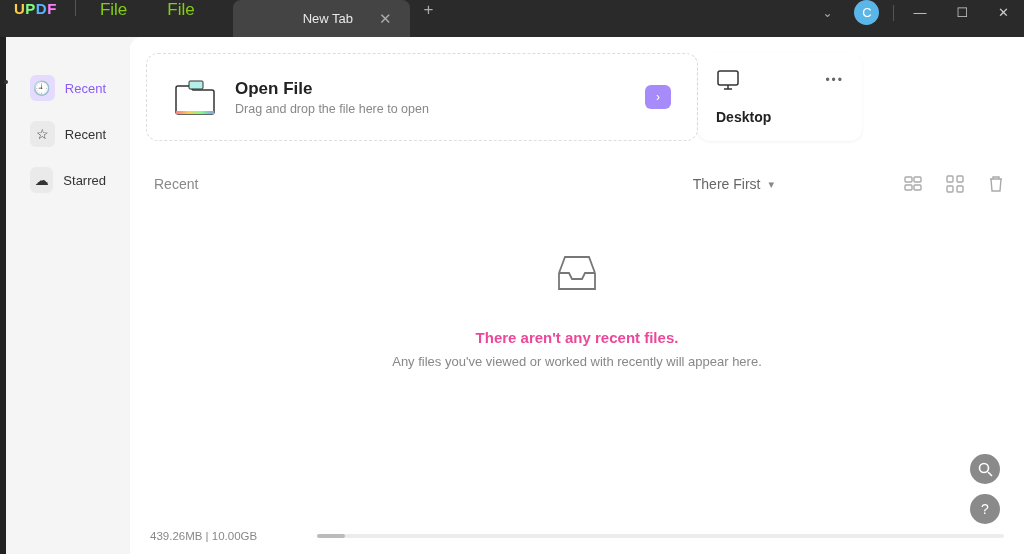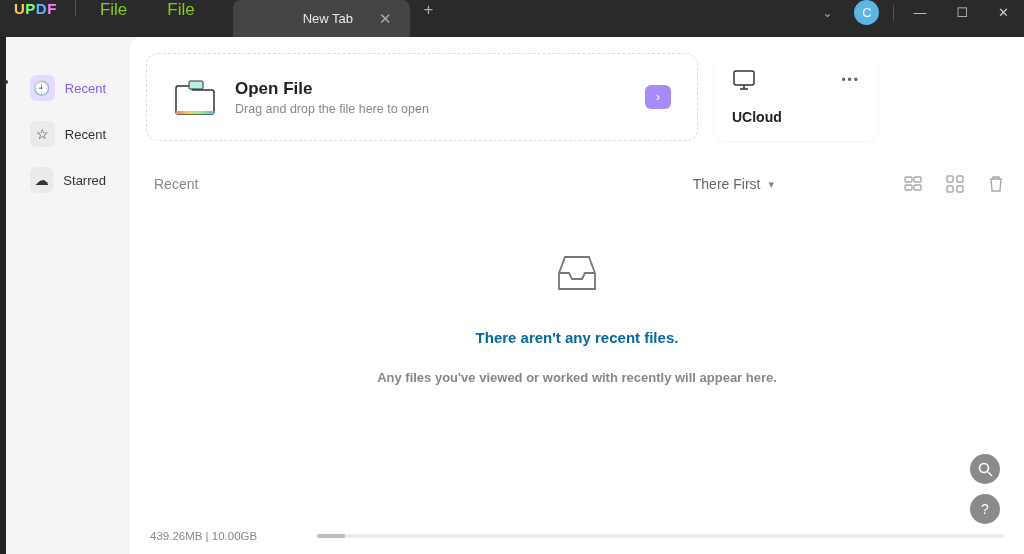--- a/index.html
+++ b/index.html
@@ -26,21 +26,21 @@
     
     .sidebar { width: 124px; background: #f5f5f5; padding-top: 26px; }
     .sidebar-item { display: flex; align-items: center; padding: 8px 10px; margin: 4px 14px; border-radius: 8px; font-size: 13px; color: #333; cursor: pointer; }
     .sidebar-item.active { color: #8b5cf6; background: transparent; }
     .sidebar-item.active .icon-box { background: #e4dbff; color: #8b5cf6; }
     .icon-box { width: 26px; height: 26px; border-radius: 6px; background: #eaeaea; display: flex; align-items: center; justify-content: center; margin-right: 10px; font-size: 14px; }
     .sidebar-dot { position: absolute; left: 4px; top: 80px; width: 4px; height: 4px; border-radius: 50%; background: #333; }
 
     .main { flex: 1; background: #fff; border-radius: 12px 0 0 0; position: relative; display: flex; flex-direction: column; }
     
-    .cards-row { display: flex; gap: 16px; padding: 16px 0 0 16px; }
+    .cards-row { display: flex; padding: 16px 0 0 16px; }
     .open-file-card { flex: 1; max-width: 552px; background: #fff; border: 1px dashed #ddd; border-radius: 12px; padding: 22px 26px; display: flex; align-items: center; }
     .folder-icon { width: 44px; height: 38px; margin-right: 18px; }
     .open-file-text h3 { font-size: 17px; color: #222; margin-bottom: 3px; }
     .open-file-text p { font-size: 12.5px; color: #888; }
     .arrow-btn { margin-left: auto; width: 26px; height: 24px; background: #a78bfa; border-radius: 6px; color: #fff; display: flex; align-items: center; justify-content: center; font-size: 12px; cursor: pointer; }
 
     .small-card { width: 164px; background: #fff; border-radius: 12px; box-shadow: 0 1px 3px rgba(0,0,0,0.06); padding: 16px 18px; }
     .small-card-top { display: flex; justify-content: space-between; align-items: center; margin-bottom: 18px; }
     .dots { color: #666; letter-spacing: 2px; cursor: pointer; font-size:12px; }
     .small-card h4 { font-size: 14px; color: #222; font-weight: 600; }
@@ -51,22 +51,22 @@
     .recent-header { display: flex; align-items: center; padding: 34px 20px 10px 24px; }
     .recent-title { font-size: 14px; color: #888; }
     .sort-dropdown { margin-left: auto; font-size: 14px; color: #666; cursor: pointer; display: flex; align-items: center; margin-right: 130px; }
     .sort-dropdown::after { content: '▾'; margin-left: 8px; font-size: 11px; color: #888; }
     .view-icons { display: flex; gap: 24px; align-items: center; }
     .view-icon { color: #aaa; cursor: pointer; }
     .trash-icon { color: #aaa; cursor: pointer; }
 
     .empty-state { flex: 1; display: flex; flex-direction: column; align-items: center; justify-content: flex-start; padding-top: 48px; }
     .inbox-svg { width: 44px; height: 42px; color: #888; margin-bottom: 36px; }
-    .empty-title { font-size: 15px; color: #0369a1; font-weight: 600; margin-bottom: 24px; }
-    .empty-sub { font-size: 13px; color: #888; font-weight: bold; }
+    .empty-title { font-size: 15px; color: #ec4899; font-weight: 600; margin-bottom: 8px; }
+    .empty-sub { font-size: 13px; color: #888; }
 
     .storage-bar { display: flex; align-items: center; padding: 0 20px 12px 20px; font-size: 11.5px; color: #888; }
     .storage-track { flex: 1; height: 4px; background: #ececec; border-radius: 2px; margin-left: 60px; position: relative; }
     .storage-fill { position: absolute; left: 0; top: 0; height: 100%; width: 4%; background: #bbb; border-radius: 2px; }
 
     .float-btn { position: absolute; right: 24px; width: 30px; height: 30px; border-radius: 50%; background: #8a8a8a; color: #fff; display: flex; align-items: center; justify-content: center; cursor: pointer; font-size: 14px; }
     .float-search { bottom: 70px; }
     .float-help { bottom: 30px; }
   </style>
 </head>
@@ -134,21 +134,21 @@
 
       <div class="small-card">
         <div class="small-card-top">
           <svg width="24" height="22" viewBox="0 0 24 22">
               <rect x="2" y="2" width="20" height="14" rx="2" fill="none" stroke="#333" stroke-width="1.5"></rect>
               <line x1="8" y1="20" x2="16" y2="20" stroke="#333" stroke-width="1.5"></line>
               <line x1="12" y1="16" x2="12" y2="20" stroke="#333" stroke-width="1.5"></line>
             </svg>
           <span class="dots">•••</span>
         </div>
-        <h4>UCloud</h4>
+        <h4>Desktop</h4>
       </div>
 
     </div>
 
     <div class="recent-header">
       <span class="recent-title">Recent</span>
       <div class="sort-dropdown">There First</div>
       <div class="view-icons">
         <svg width="18" height="18" class="view-icon" viewBox="0 0 18 18">
             <rect x="1" y="2" width="7" height="5" rx="1" fill="none" stroke="currentColor" stroke-width="1.4"></rect>

